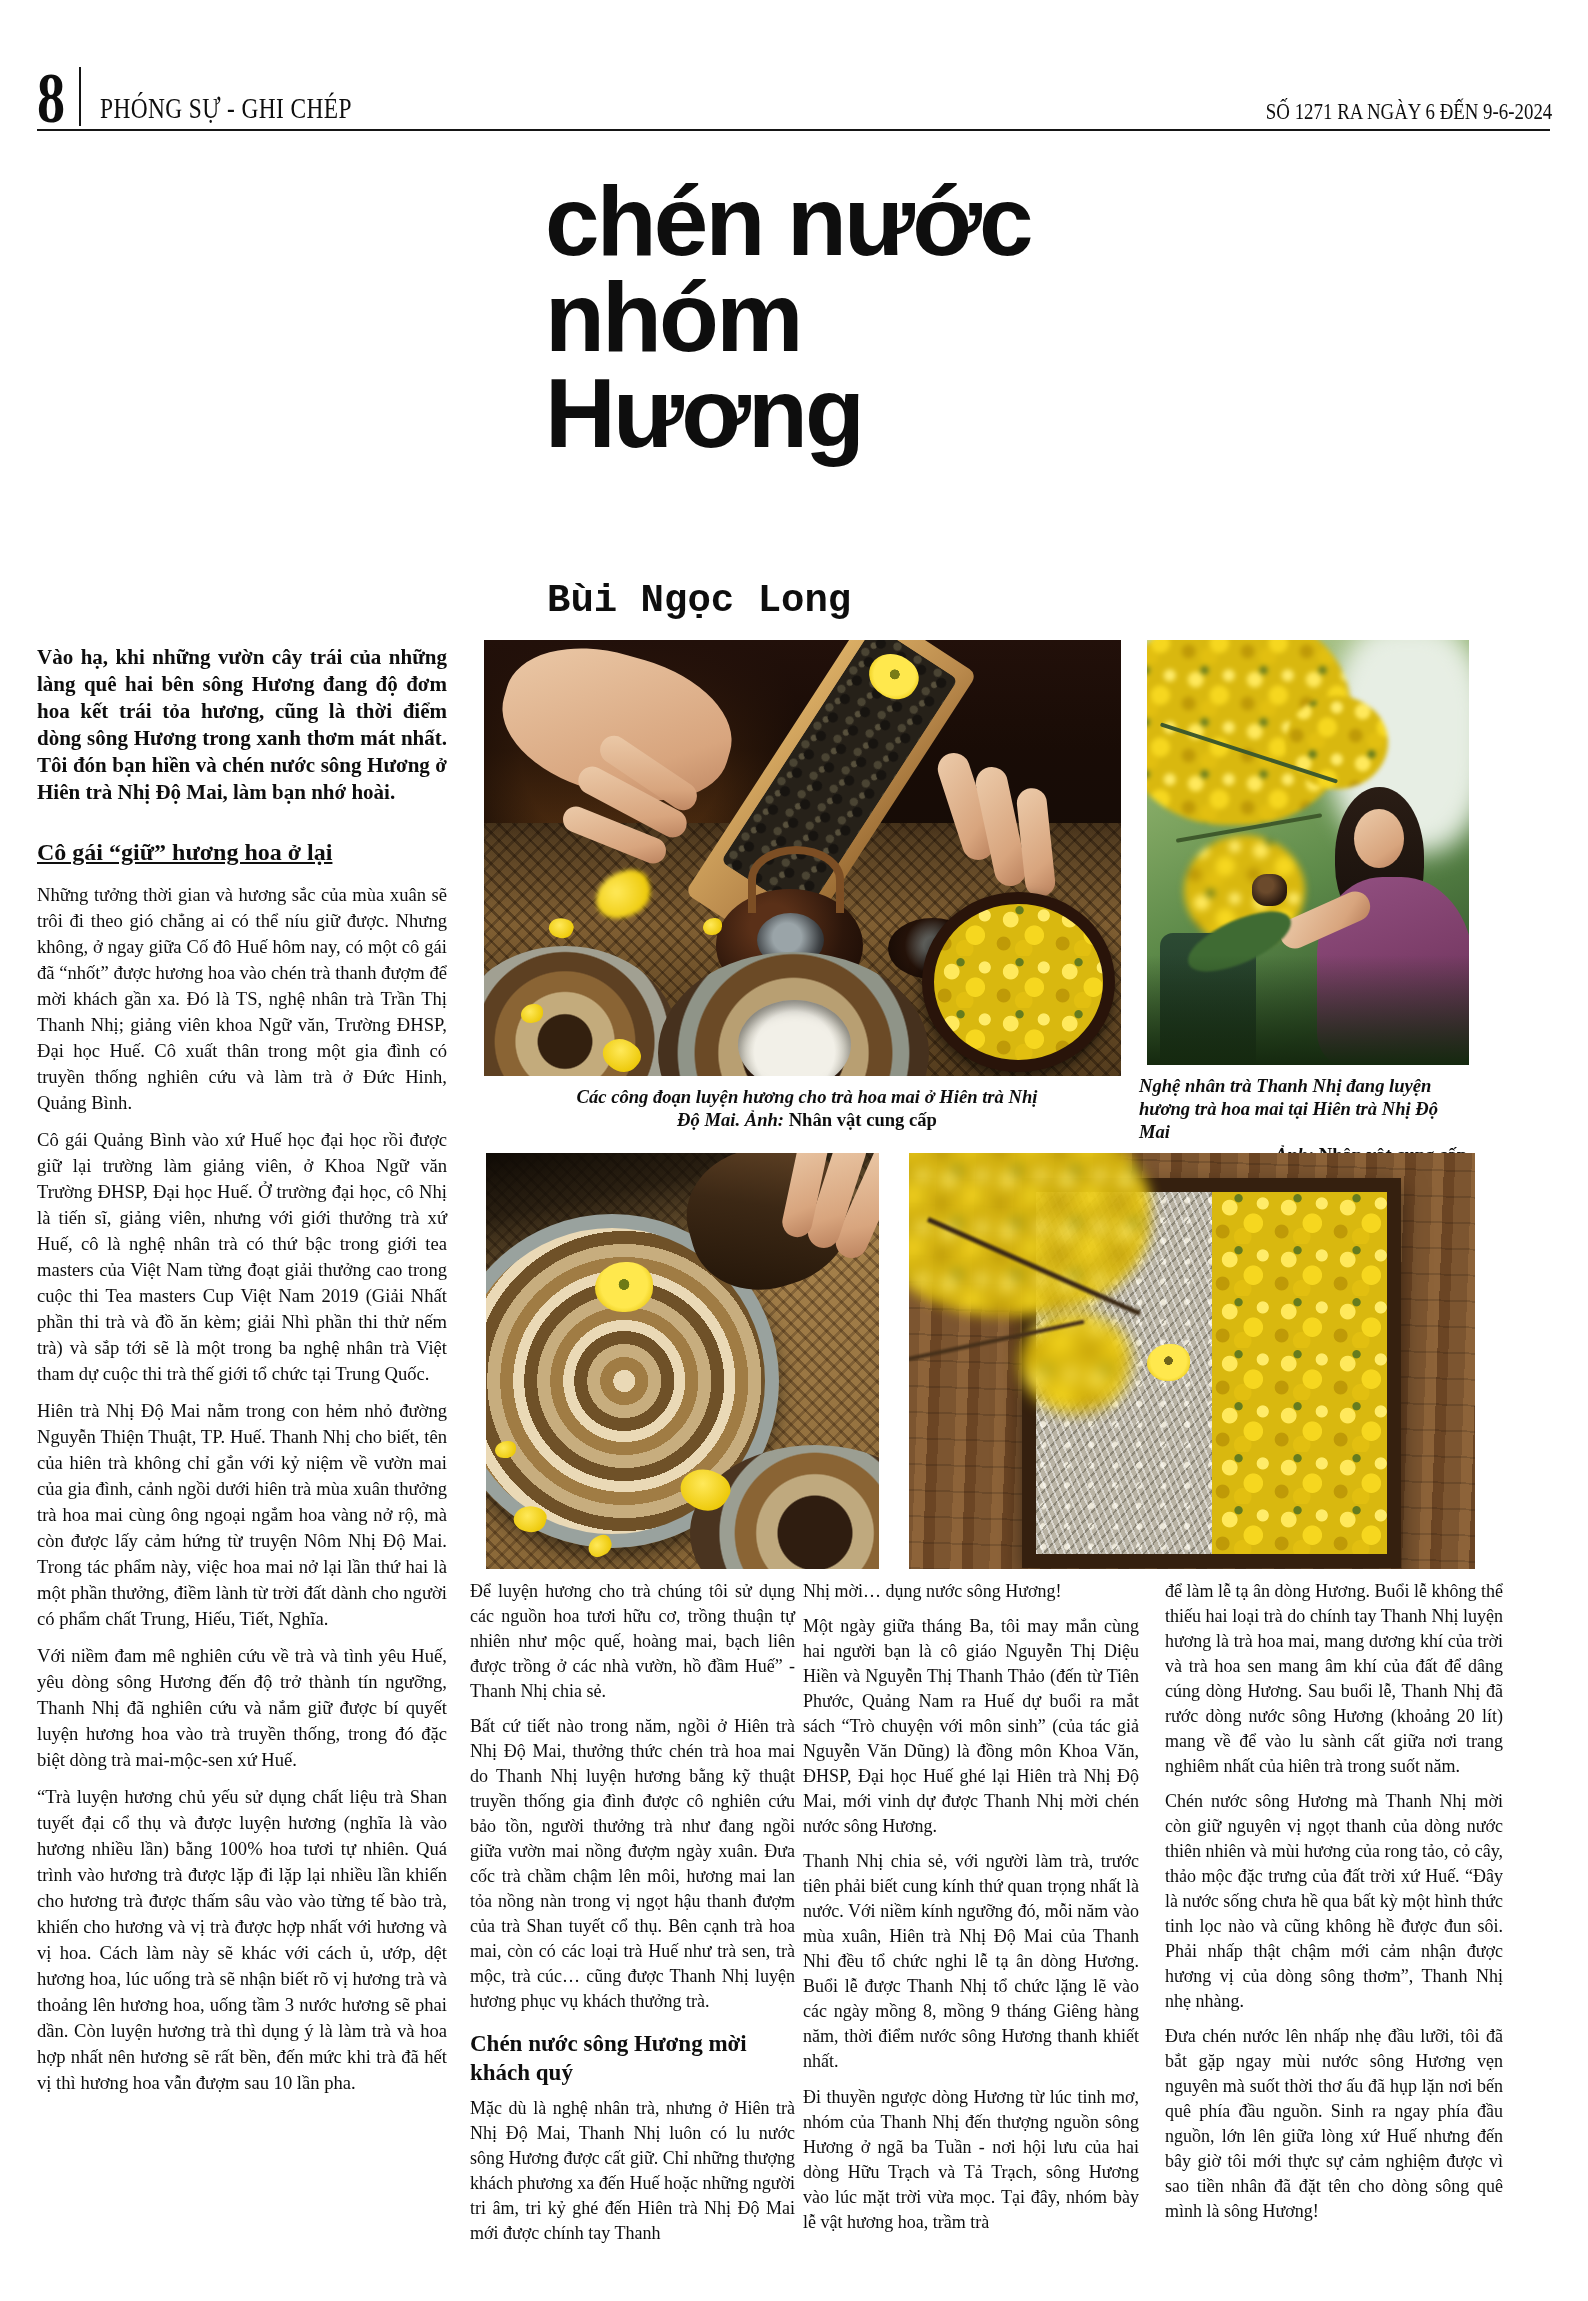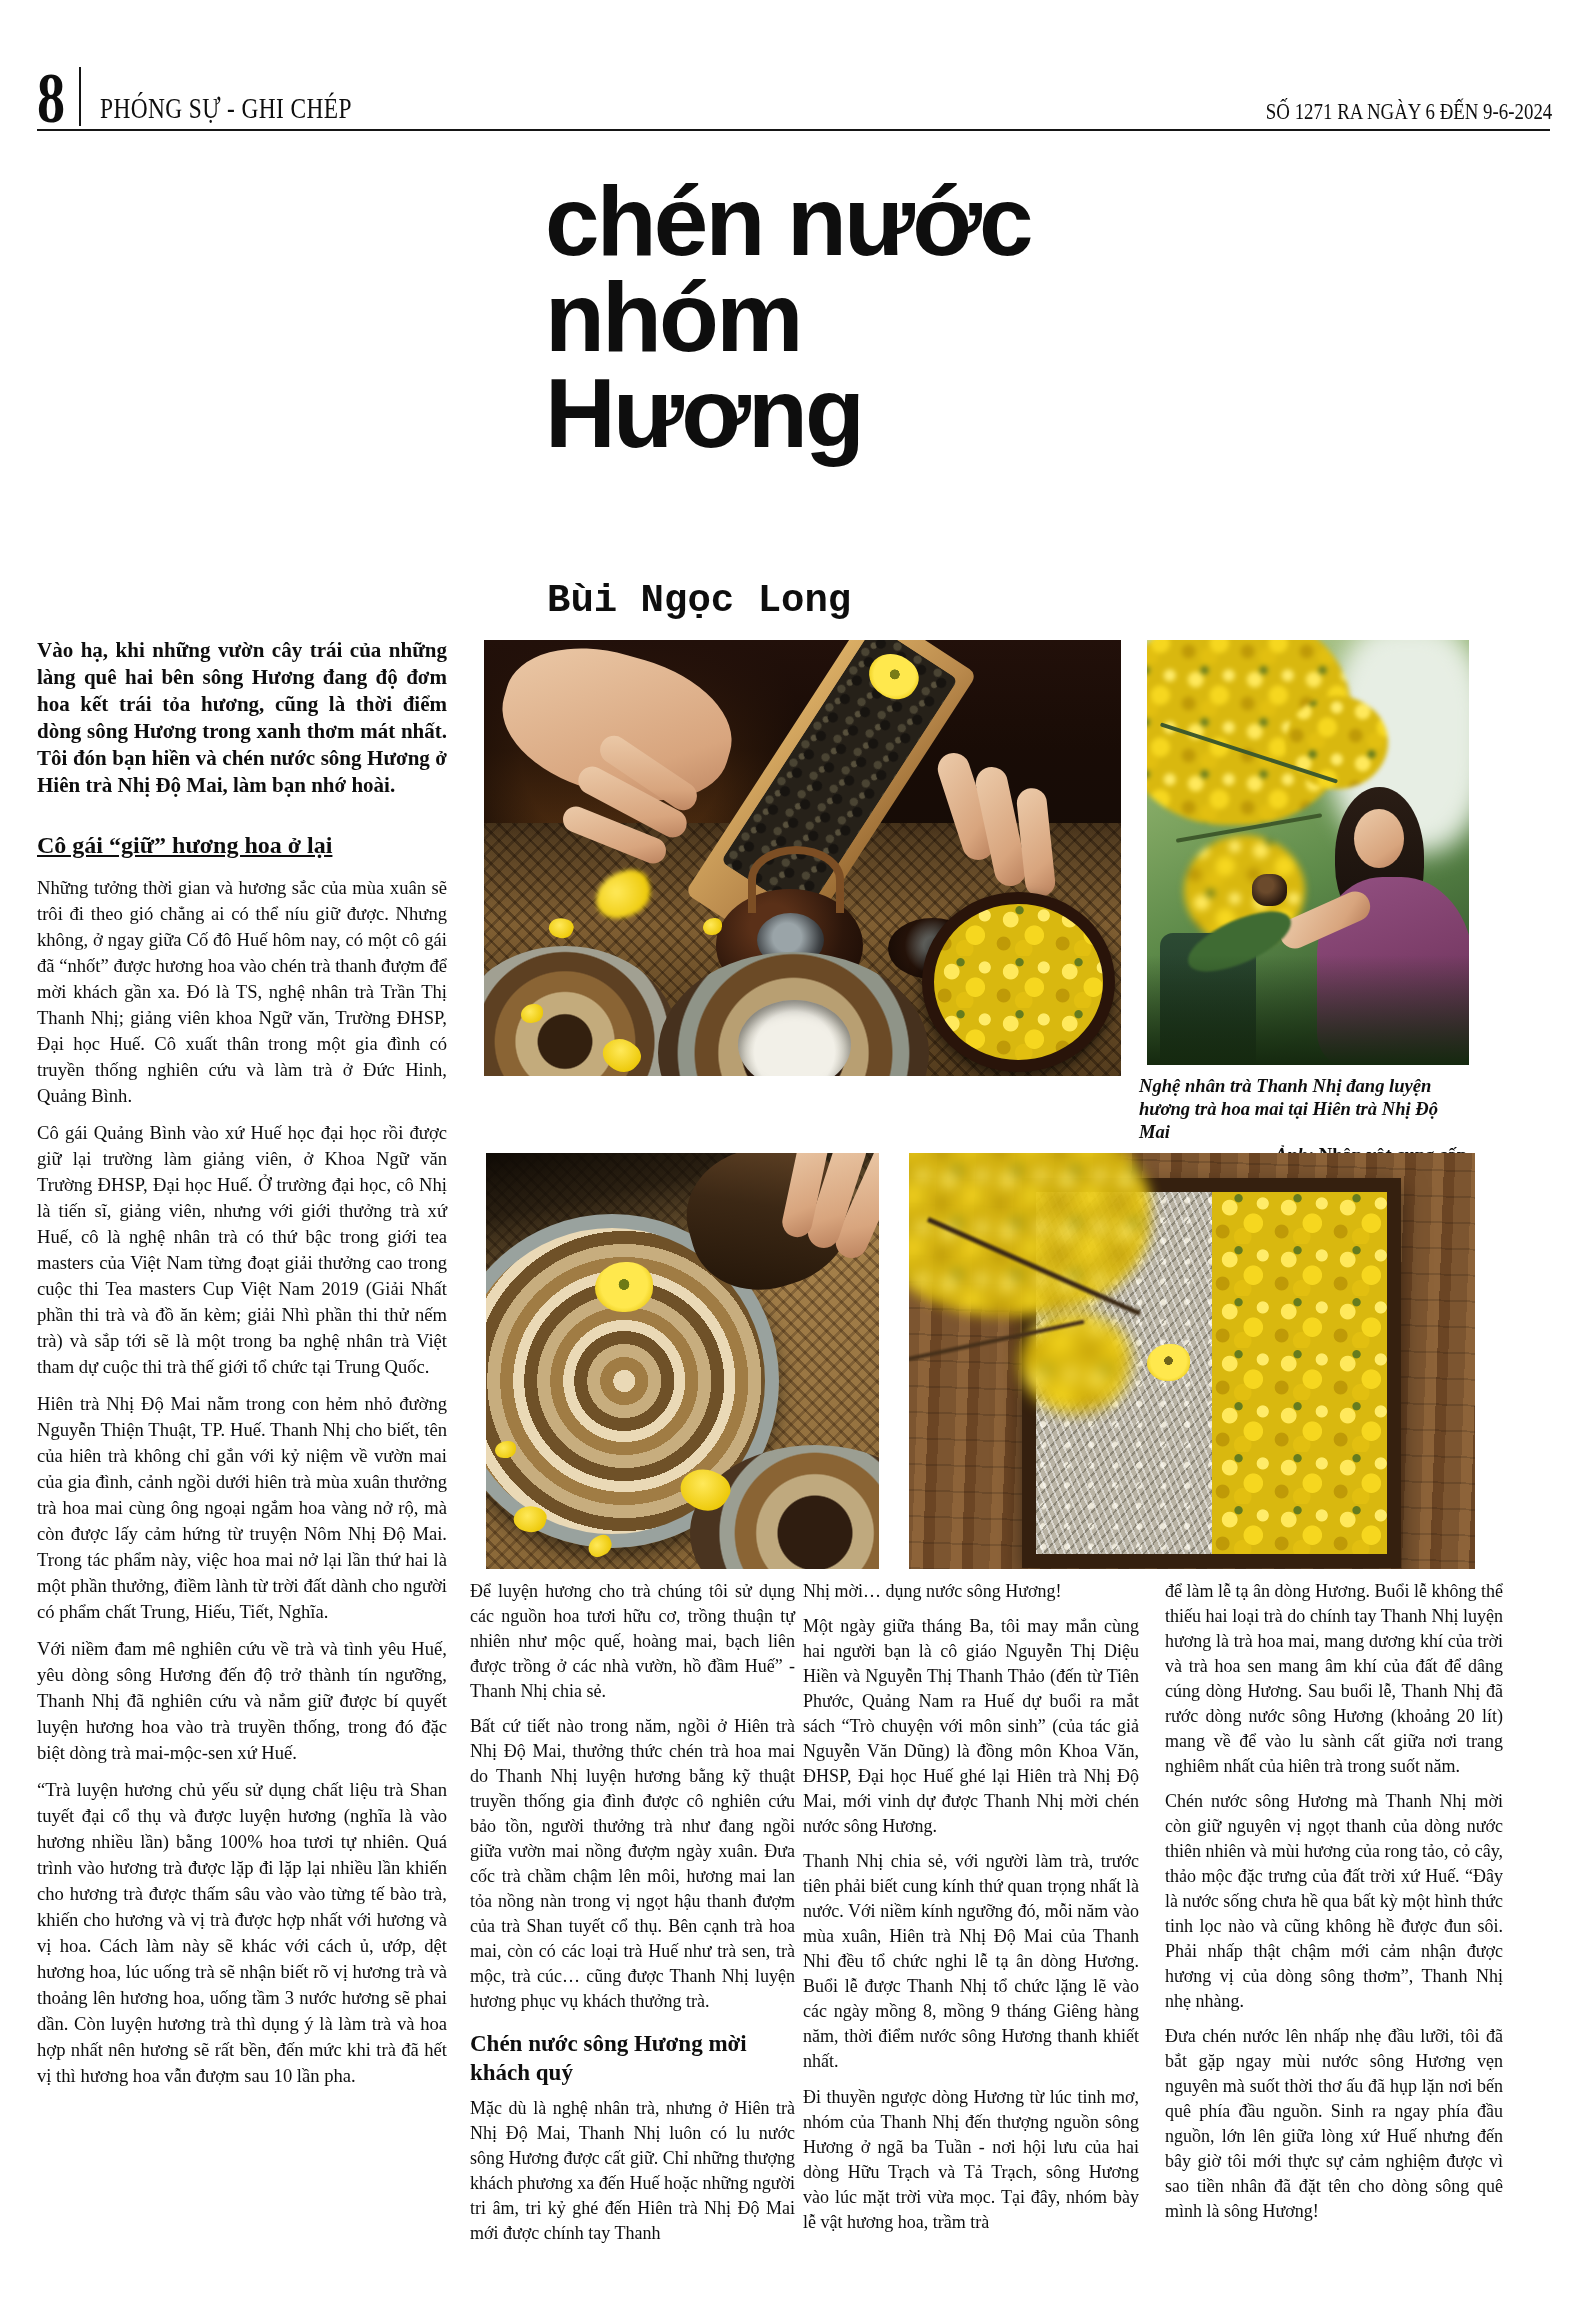--- a/index.html
+++ b/index.html
@@ -15,21 +15,21 @@
   .header-rule{position:absolute;left:37px;right:39px;top:129px;height:1.9px;background:#161616;}
 
   
   .title-block{position:absolute;left:545px;top:173px;width:612px;font-family:"Liberation Sans",sans-serif;}
   .title-kicker{font-size:87px;font-style:italic;line-height:1.0;letter-spacing:-0.9px;margin-bottom:3.7px;}
   .title-line{font-size:98px;font-weight:bold;line-height:96px;letter-spacing:-2.8px;}
   .byline{position:absolute;left:547px;top:579px;font-family:Liberation Mono, monospace;font-size:39px;font-weight:bold;}
 
   
   .textcol{position:absolute;text-align:justify;}
-  .textcol p{margin:1px 0 11px 0;}
+  .textcol p{margin:8px 0 11px 0;}
   .col1{left:37px;top:636px;width:410px;font-size:18.6px;line-height:26px;}
   .lead{font-size:21px;line-height:27px;font-weight:bold;}
   .sec-head{font-weight:bold;font-size:24px;line-height:29px;text-align:left;margin:32px 0 15px 0;text-decoration:underline;}
   .sec-head2{font-weight:bold;font-size:23px;line-height:29px;text-align:left;margin:15px 0 9.3px 0;}
   .colB{top:1579px;font-size:18px;line-height:25px;}
   .colB p{margin:0 0 10.2px 0;}
   .col2{left:470px;width:325px;}
   .col3{left:803px;width:336px;}
   .col4{left:1165px;width:338px;}
 
@@ -222,20 +222,25 @@
     <div class="p2-hair"></div>
     <div class="p2-face skin"></div>
     <div class="p2-dress"></div>
     <div class="p2-arm skin"></div>
     <div class="p2-cup"></div>
     <div class="p2-pot"></div>
     <div class="p2-leafbig"></div>
     <div class="p2-dark"></div>
   </div>
 
+  <div class="caption cap1">
+    <span>Các công đoạn luyện hương cho trà hoa mai ở Hiên trà Nhị Độ Mai.</span>
+    <b class="cap-credit-label">Ảnh:</b>
+    <b class="cap-credit">Nhân vật cung cấp</b>
+  </div>
   <div class="caption cap2">
     <span>Nghệ nhân trà Thanh Nhị đang luyện hương trà hoa mai tại Hiên trà Nhị Độ Mai</span>
     <div class="cap2-credit">
       <b class="cap-credit-label">Ảnh:</b>
       <b class="cap-credit">Nhân vật cung cấp</b>
     </div>
   </div>
 
   <div class="photo ph3">
     <div class="p3-base"></div>

